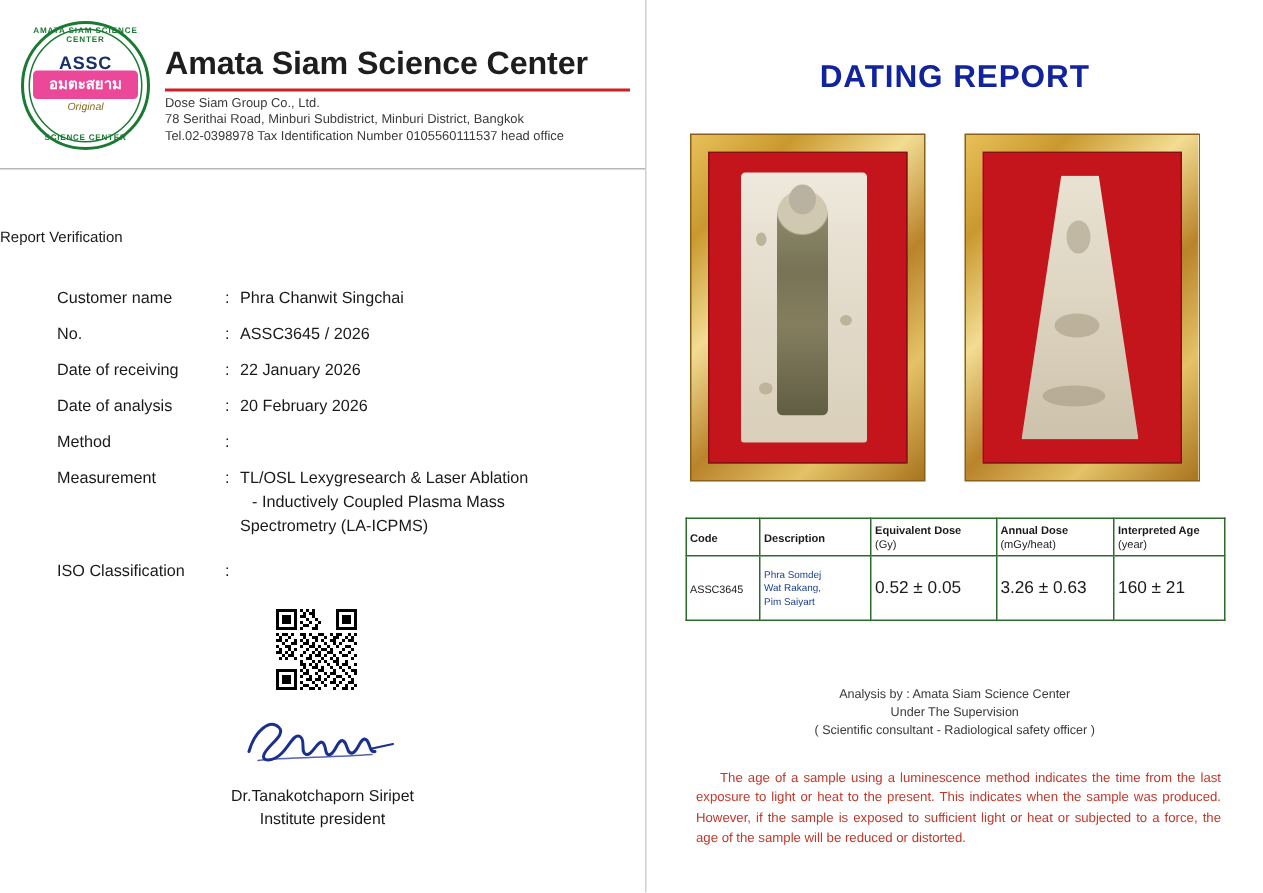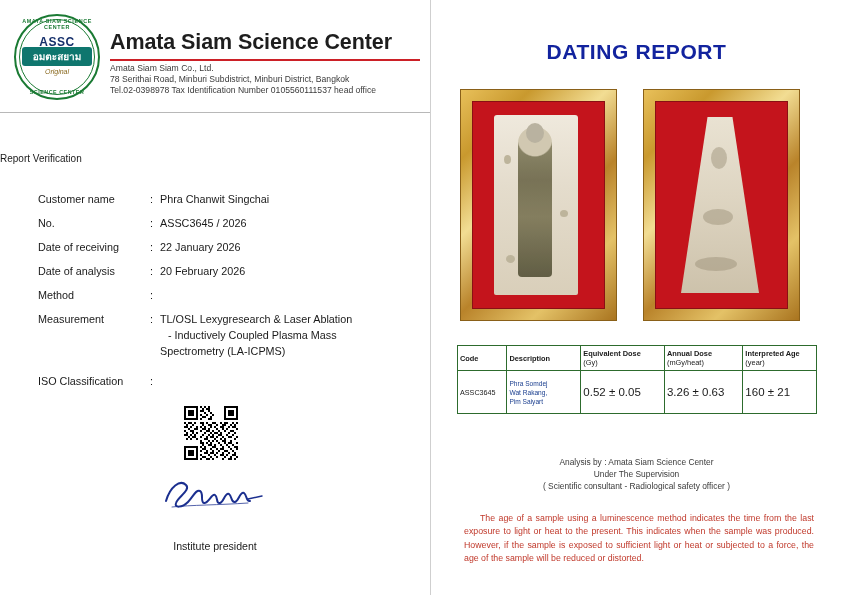--- a/index.html
+++ b/index.html
@@ -59,21 +59,21 @@
     text-align: center;
     font-size: 12px;
     font-weight: bold;
     color: #16306b;
     letter-spacing: 0.5px;
   }
   .logo-band {
     position: absolute;
     left: 8px; top: 33px;
     width: 70px; height: 19px;
-    background: #0f766e;
+    background: #ec4899;
     border-radius: 3px;
     text-align: center;
     line-height: 19px;
     color: #ffffff;
     font-size: 10px;
     font-weight: bold;
     overflow: hidden;
   }
   .logo-sub {
     position: absolute;
@@ -366,21 +366,21 @@
       <div class="logo-ring2"></div>
       <div class="logo-arc-top">AMATA SIAM SCIENCE CENTER</div>
       <div class="logo-assc">ASSC</div>
       <div class="logo-band">อมตะสยาม</div>
       <div class="logo-sub">Original</div>
       <div class="logo-arc-bottom">SCIENCE CENTER</div>
     </div>
 
     <div class="company-name">Amata Siam Science Center</div>
     <div class="red-rule"></div>
-    <div class="addr addr1">Amata Siam Siam Co., Ltd.</div>
+    <div class="addr addr1">Dose Siam Group Co., Ltd.</div>
     <div class="addr addr2">78 Serithai Road, Minburi Subdistrict, Minburi District, Bangkok</div>
     <div class="addr addr3">Tel.02-0398978 Tax Identification Number 0105560111537 head office</div>
     <div class="header-rule"></div>
 
     <div class="report-verification">Report Verification</div>
 
     <div class="fields">
 
       <div class="frow">
         <span class="flabel">Customer name</span>
@@ -605,20 +605,21 @@
       </svg>
     </div>
 
     <div class="signature">
       <svg width="110" height="38" viewBox="0 0 110 38">
         <path d="M6 26 C10 12, 20 4, 26 10 C31 15, 18 22, 16 28 C14 33, 22 33, 28 27 C33 22, 36 14, 40 16 C44 18, 40 27, 44 28 C48 29, 52 18, 55 20 C58 22, 56 29, 60 28 C64 27, 65 17, 69 19 C72 21, 71 28, 75 27 C79 26, 80 16, 84 18 C87 20, 86 27, 90 26" fill="none" stroke="#1b2f8f" stroke-width="2" stroke-linecap="round"></path>
         <path d="M88 24 L102 21" fill="none" stroke="#1b2f8f" stroke-width="1.4" stroke-linecap="round"></path>
         <path d="M12 32 C30 30, 60 30, 88 28" fill="none" stroke="#1b2f8f" stroke-width="1" stroke-linecap="round" opacity="0.75"></path>
       </svg>
     </div>
+    <div class="sig-name">Dr.Tanakotchaporn Siripet</div>
     <div class="sig-title">Institute president</div>
   </div>
 
   <div class="v-divider"></div>
 
   <div class="right-col">
 
     <div class="dating-report">DATING REPORT</div>
 
     <div class="frame frame-left">

